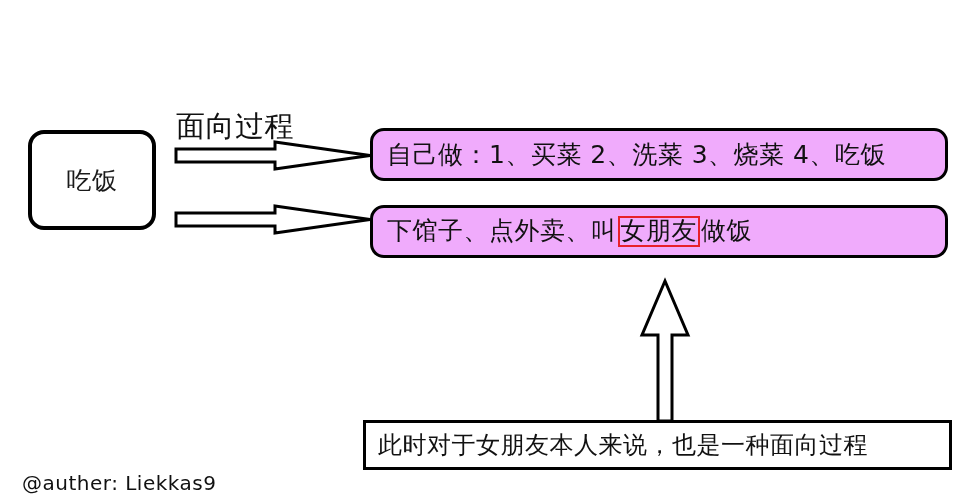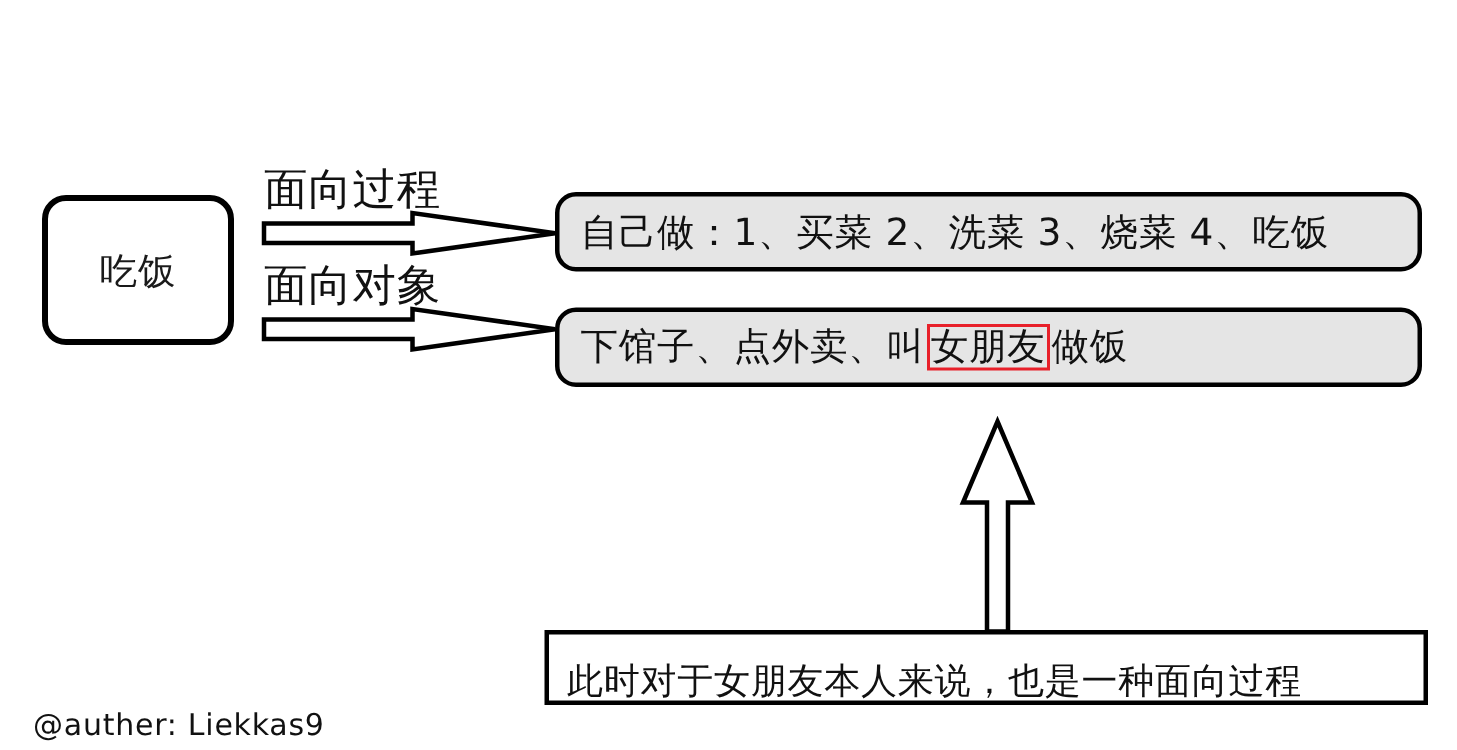--- a/index.html
+++ b/index.html
@@ -33,21 +33,21 @@
     font-size: 25px;
     color: #1a1a1a;
     line-height: 1;
     letter-spacing: 0.5px;
   }
 
   
   .box-rounded {
     position: absolute;
     box-sizing: border-box;
-    background: #e5e5e5;
+    background: #f0abfc;
     border: 3px solid #000000;
     border-radius: 14px;
     display: flex;
     align-items: center;
   }
   .box-rounded .box-text {
     font-size: 25px;
     color: #111111;
     line-height: 1.1;
     padding-left: 14px;
@@ -56,21 +56,21 @@
   }
 
   
   .box-square {
     position: absolute;
     box-sizing: border-box;
     background: #ffffff;
     border: 3px solid #000000;
     border-radius: 0;
     display: flex;
-    align-items: flex-end;
+    align-items: center;
   }
   .box-square .box-text {
     font-size: 24px;
     color: #111111;
     line-height: 1.1;
     padding-left: 12px;
     white-space: nowrap;
     letter-spacing: 0.5px;
   }
 
@@ -129,21 +129,20 @@
   </div>
 
   <div class="edge-label" style="left:176px; top:112px;">面向过程</div>
 
   <div class="arrow-wrap" style="left:174px; top:140px;">
     <svg width="198" height="32" viewBox="0 0 198 32">
       <path class="arrow-shape" d="M 2 9 L 101 9 L 101 2 L 196 15.5 L 101 29 L 101 22 L 2 22 Z"></path>
     </svg>
   </div>
 
-  <div class="edge-label" style="left:176px; top:176px;">面向对象</div>
 
   <div class="arrow-wrap" style="left:174px; top:204px;">
     <svg width="198" height="32" viewBox="0 0 198 32">
       <path class="arrow-shape" d="M 2 9 L 101 9 L 101 2 L 196 15.5 L 101 29 L 101 22 L 2 22 Z"></path>
     </svg>
   </div>
 
   <div class="box-rounded" style="left:370px; top:128px; width:578px; height:53px;">
     <span class="box-text">自己做：1、买菜 2、洗菜 3、烧菜 4、吃饭</span>
   </div>

